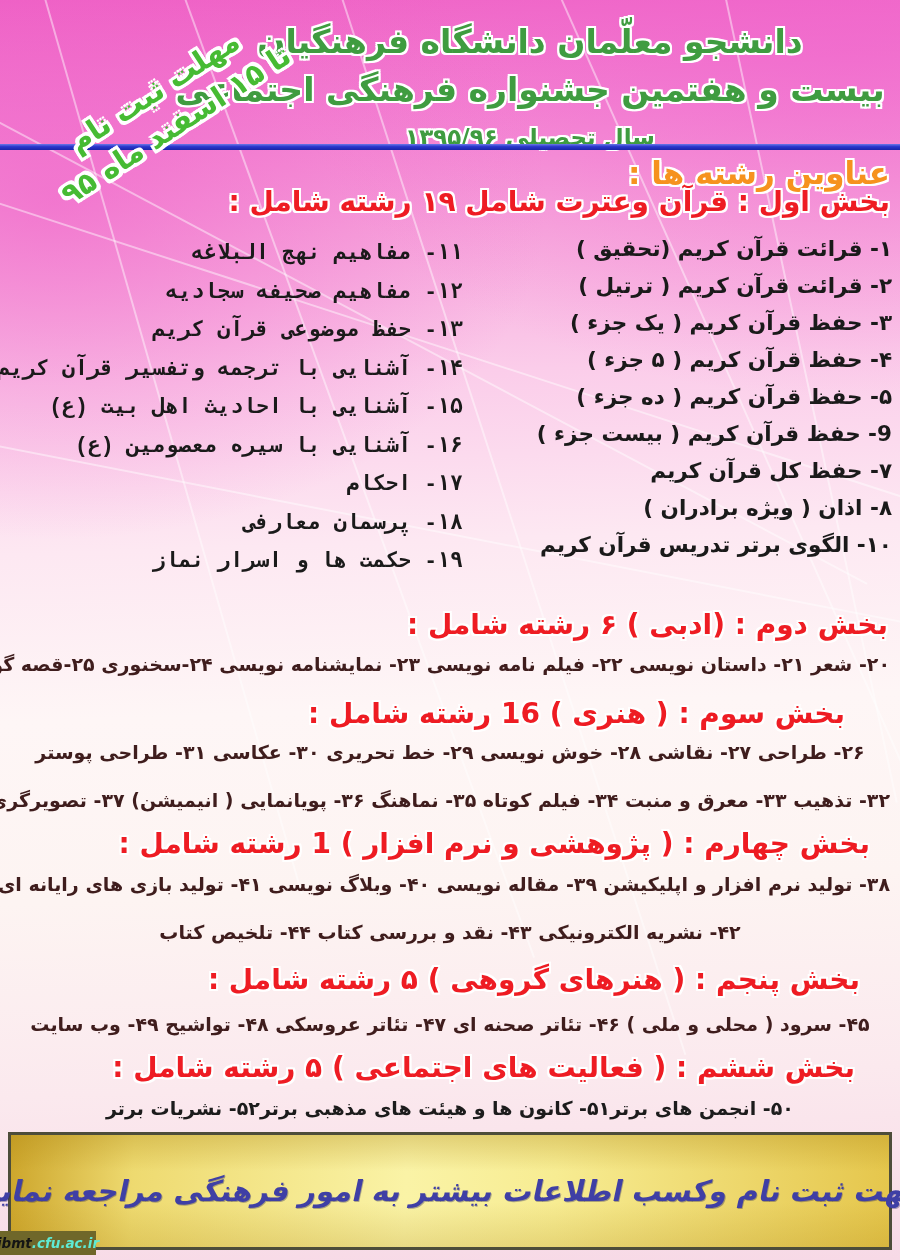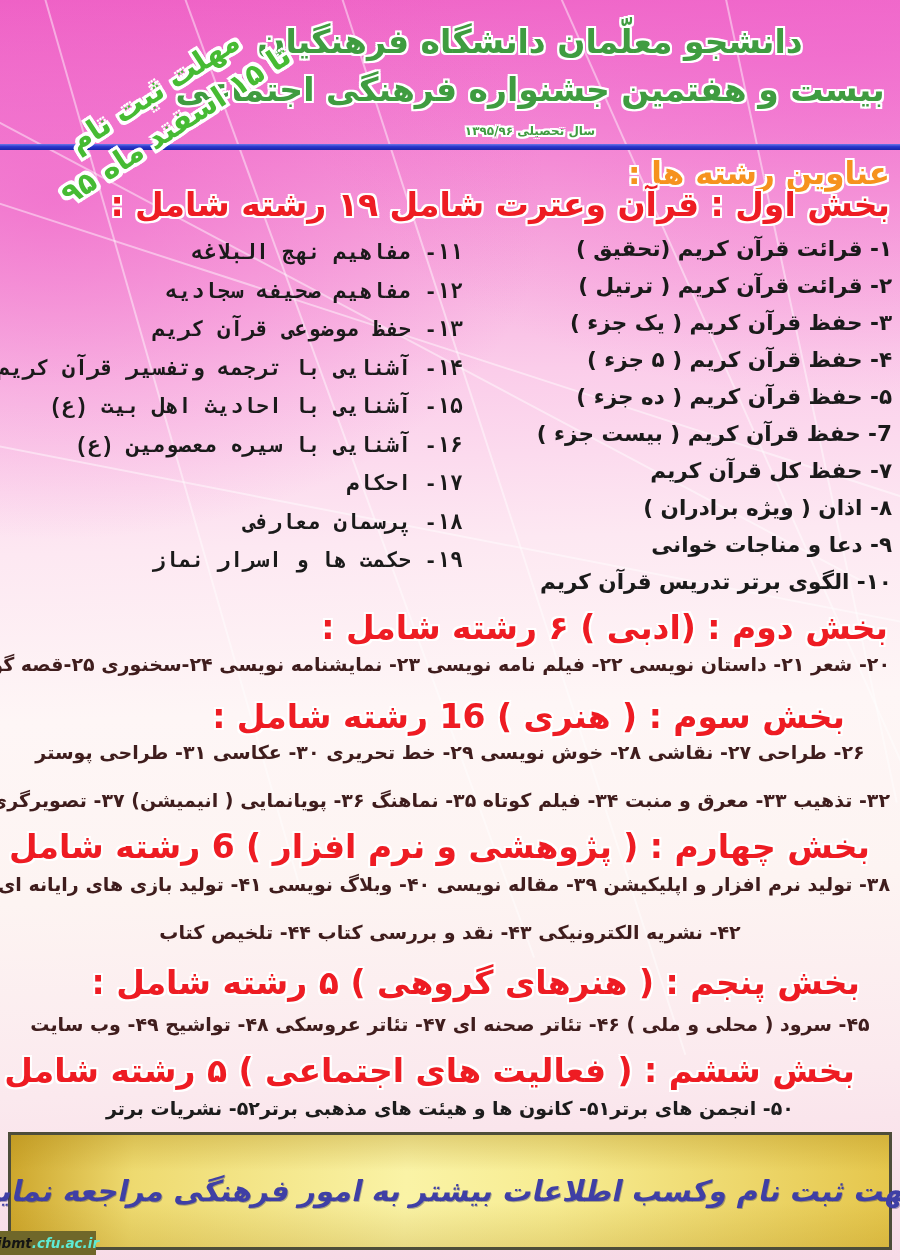--- a/index.html
+++ b/index.html
@@ -9,26 +9,26 @@
     background:
       radial-gradient(ellipse 760px 520px at 6% 16%, rgba(238,88,198,.55), transparent 65%),
       radial-gradient(ellipse 900px 560px at 94% 4%, rgba(240,98,205,.5), transparent 62%),
       linear-gradient(178deg,#ef64c6 0%,#f383d2 9%,#f7a9dd 19%,#fbcdea 30%,#fde8f2 43%,#fef6f6 56%,#fdf4f2 70%,#fbe9ee 85%,#f7d9e6 100%);
   }
   .bg-line{position:absolute;height:2px;background:rgba(255,255,255,.45);transform-origin:left center;pointer-events:none;}
   .outline-w{text-shadow:-2px -2px 0 #fff,2px -2px 0 #fff,-2px 2px 0 #fff,2px 2px 0 #fff,0 -2px 0 #fff,0 2px 0 #fff,-2px 0 0 #fff,2px 0 0 #fff;}
   .outline-w3{text-shadow:-3px -3px 0 #fff,3px -3px 0 #fff,-3px 3px 0 #fff,3px 3px 0 #fff,0 -3px 0 #fff,0 3px 0 #fff,-3px 0 0 #fff,3px 0 0 #fff;}
   .header{position:absolute;left:170px;right:10px;top:18px;text-align:center;color:var(--title-green,#3f9c40);font-weight:bold;}
   .title-line{font-size:33px;line-height:48px;}
-  .year{font-size:12px;margin-top:10px;}
+  .year{font-size:23px;margin-top:10px;}
   .divider{position:absolute;left:0;right:0;top:144px;height:6px;background:linear-gradient(180deg,#6b78e8,var(--divider-blue,#2936cc) 45%,#1a24a8);}
   .ribbon{position:absolute;left:-50px;top:68px;width:430px;transform:rotate(-33deg);text-align:center;
     color:var(--ribbon-green,#46bb33);font-weight:bold;font-size:29px;line-height:40px;}
   .fields-heading{position:absolute;right:10px;top:155px;color:var(--accent-orange,#f6921e);font-weight:bold;font-size:31px;}
-  .sec-title{position:absolute;color:var(--accent-red,#ee1c23);font-weight:bold;font-size:33px;white-space:nowrap;}
+  .sec-title{position:absolute;color:var(--accent-red,#ee1c23);font-weight:bold;font-size:28px;white-space:nowrap;}
   .col{position:absolute;text-align:right;font-weight:bold;color:#1a1a1a;font-size:21.5px;white-space:nowrap;}
   .col-right{right:8px;top:230px;width:370px;line-height:37px;}
   .col-left{left:95px;top:234px;width:368px;line-height:38.5px;font-family:Liberation Mono, monospace;}
   .sec-line{position:absolute;left:10px;right:10px;text-align:center;font-weight:bold;font-size:19px;
     color:var(--item-maroon,#3f1d1d);white-space:nowrap;}
   .sec-line.black{color:#1c1c1c;}
   .banner{position:absolute;left:8px;right:8px;top:1132px;height:118px;border:3px solid #4d4d3a;box-sizing:border-box;
     background:
       linear-gradient(180deg,rgba(170,130,15,.30),rgba(255,255,255,0) 32%,rgba(255,255,255,0) 60%,rgba(170,130,15,.22) 100%),
       linear-gradient(92deg,#cda62c 0%,#eeda70 14%,#faf3a6 45%,#f7ec92 62%,#e5c64c 100%);
@@ -69,24 +69,23 @@
 
   <div class="fields-heading outline-w">عناوین رشته ها :</div>
   <div class="sec-title outline-w" style="right:10px;top:185px;">بخش اول : قرآن وعترت شامل ۱۹ رشته شامل :</div>
 
   <div class="col col-right">
     <div>۱- قرائت قرآن کریم (تحقیق )</div>
     <div>۲- قرائت قرآن کریم ( ترتیل )</div>
     <div>۳- حفظ قرآن کریم ( یک جزء )</div>
     <div>۴- حفظ قرآن کریم ( ۵ جزء )</div>
     <div>۵- حفظ قرآن کریم ( ده جزء )</div>
-    <div>7- حفظ قرآن کریم ( بیست جزء )</div>
+    <div>9- حفظ قرآن کریم ( بیست جزء )</div>
     <div>۷- حفظ کل قرآن کریم</div>
     <div>۸- اذان ( ویژه برادران )</div>
-    <div>۹- دعا و مناجات خوانی</div>
     <div>۱۰- الگوی برتر تدریس قرآن کریم</div>
   </div>
 
   <div class="col col-left">
     <div>۱۱- مفاهیم نهج البلاغه</div>
     <div>۱۲- مفاهیم صحیفه سجادیه</div>
     <div>۱۳- حفظ موضوعی قرآن کریم</div>
     <div>۱۴- آشنایی با ترجمه وتفسیر قرآن کریم</div>
     <div>۱۵- آشنایی با احادیث اهل بیت (ع)</div>
     <div>۱۶- آشنایی با سیره معصومین (ع)</div>
@@ -95,21 +94,21 @@
     <div>۱۹- حکمت ها و اسرار نماز</div>
   </div>
 
   <div class="sec-title outline-w" style="right:12px;top:608px;">بخش دوم : (ادبی ) ۶ رشته شامل :</div>
   <div class="sec-line" style="top:653px;">۲۰- شعر  ۲۱- داستان نویسی ۲۲- فیلم نامه نویسی ۲۳- نمایشنامه نویسی ۲۴-سخنوری ۲۵-قصه گویی</div>
 
   <div class="sec-title outline-w" style="right:55px;top:697px;">بخش سوم : ( هنری ) 16 رشته شامل :</div>
   <div class="sec-line" style="top:741px;">۲۶- طراحی ۲۷- نقاشی ۲۸- خوش نویسی ۲۹- خط تحریری ۳۰- عکاسی ۳۱- طراحی پوستر</div>
   <div class="sec-line" style="top:789px;">۳۲- تذهیب ۳۳- معرق و منبت ۳۴- فیلم کوتاه ۳۵- نماهنگ ۳۶- پویانمایی ( انیمیشن) ۳۷- تصویرگری آیات قرآنی</div>
 
-  <div class="sec-title outline-w" style="right:30px;top:827px;">بخش چهارم : ( پژوهشی و نرم افزار ) 6 رشته شامل :</div>
+  <div class="sec-title outline-w" style="right:30px;top:827px;">بخش چهارم : ( پژوهشی و نرم افزار ) 1 رشته شامل :</div>
   <div class="sec-line" style="top:873px;">۳۸- تولید نرم افزار و اپلیکیشن ۳۹- مقاله نویسی ۴۰- وبلاگ نویسی ۴۱- تولید بازی های رایانه ای</div>
   <div class="sec-line" style="top:921px;">۴۲- نشریه الکترونیکی ۴۳- نقد و بررسی کتاب ۴۴- تلخیص کتاب</div>
 
   <div class="sec-title outline-w" style="right:40px;top:963px;">بخش پنجم : ( هنرهای گروهی ) ۵ رشته شامل :</div>
   <div class="sec-line" style="top:1013px;">۴۵- سرود ( محلی و ملی ) ۴۶- تئاتر صحنه ای ۴۷- تئاتر عروسکی ۴۸- تواشیح ۴۹- وب سایت</div>
 
   <div class="sec-title outline-w" style="right:45px;top:1051px;">بخش ششم : ( فعالیت های اجتماعی ) ۵ رشته شامل :</div>
   <div class="sec-line black" style="top:1097px;">۵۰- انجمن های برتر۵۱- کانون ها و هیئت های مذهبی برتر۵۲- نشریات برتر</div>
 
   <div class="banner">

